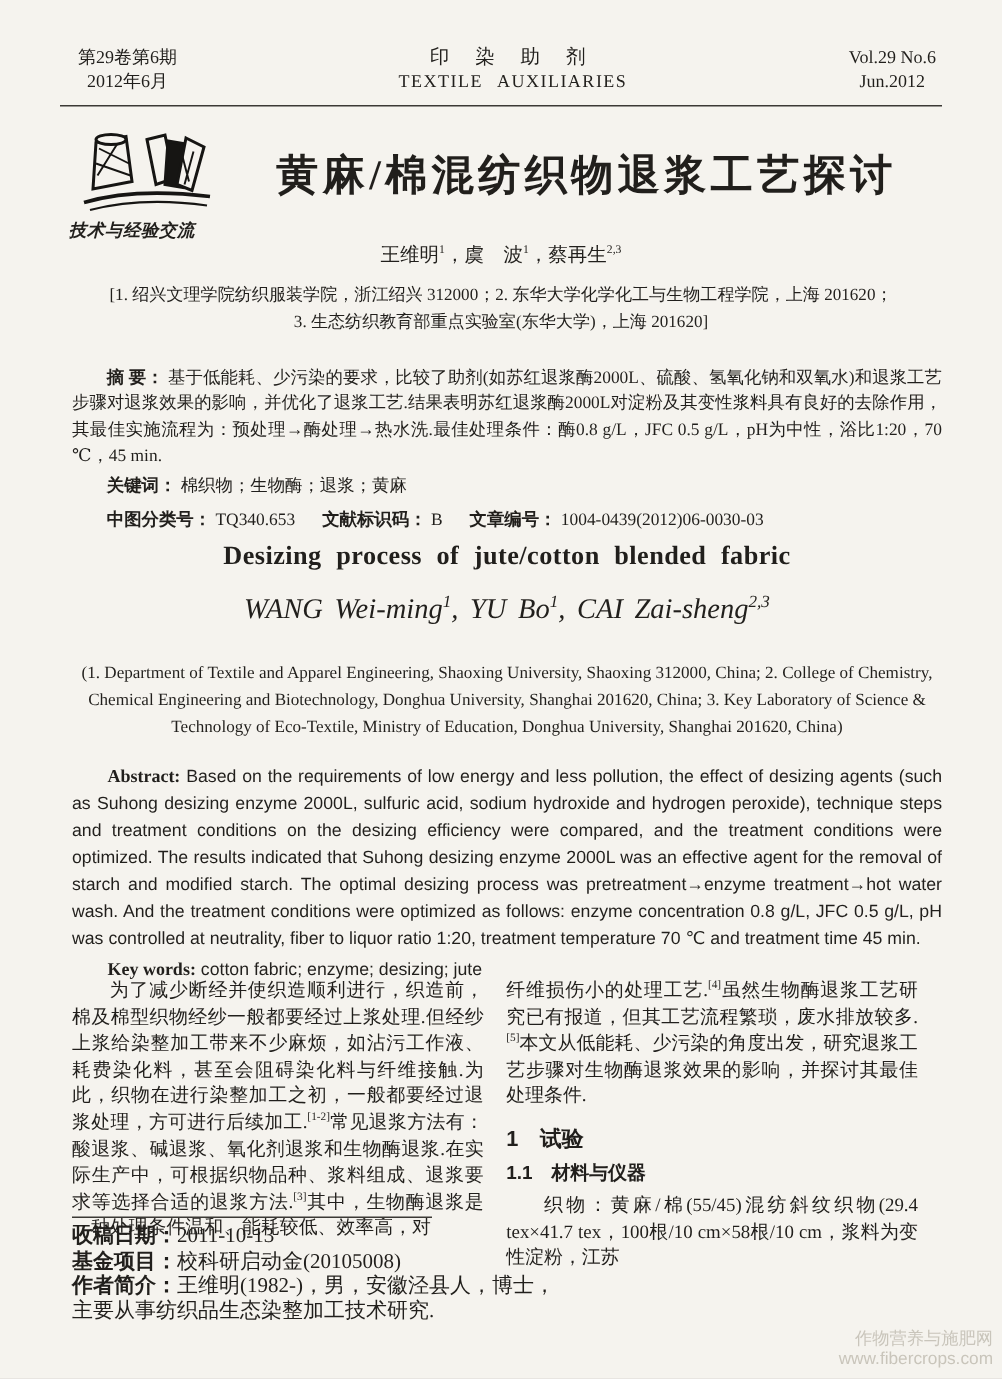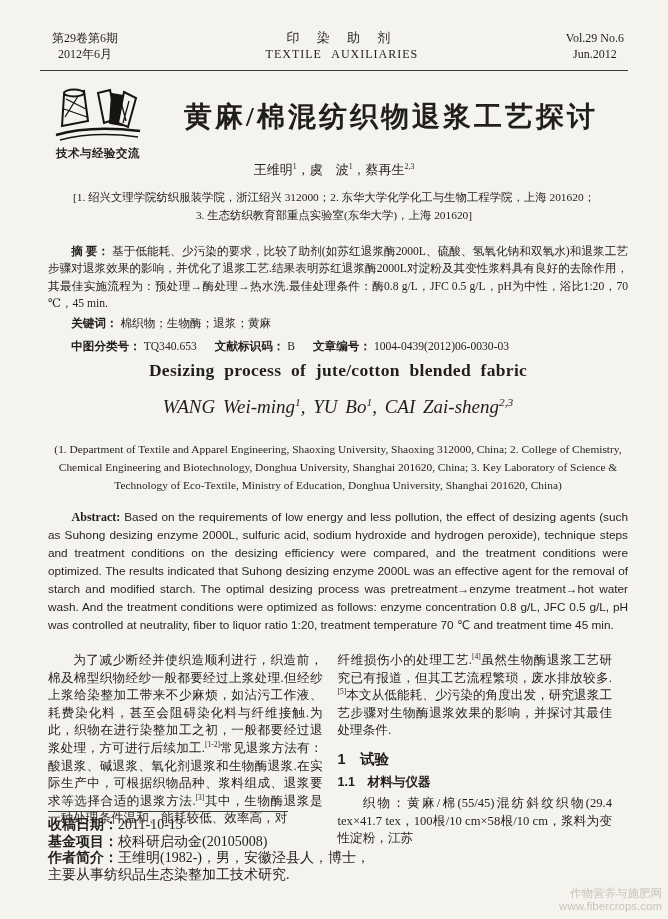--- a/index.html
+++ b/index.html
@@ -12,21 +12,21 @@
   b{font-weight:bold;}
 
   
   .jhdr{position:absolute;top:30px;left:52px;right:44px;display:flex;justify-content:space-between;font-size:12px;line-height:16px;}
   .jhdr .blk{text-align:center;}
   .jname-cn{letter-spacing:7px;font-size:13px;}
   .jname-en{letter-spacing:1px;word-spacing:6px;}
   .hrule{position:absolute;top:70px;left:40px;right:40px;border-top:1.6px solid #3b3935;}
 
   
-  .logo{position:absolute;top:86px;left:46px;width:104px;text-align:center;}
+  .logo{position:absolute;top:86px;left:46px;width:104px;text-align:left;font-style:italic;}
   .logo svg{display:block;margin:0 auto;}
   .logo-caption{font-weight:bold;font-size:11.5px;margin-top:2px;letter-spacing:.5px;font-family:"Liberation Sans","DejaVu Sans",sans-serif;}
 
   
   .title-cn{position:absolute;top:98px;left:156px;right:42px;margin:0;text-align:center;font-size:28px;font-weight:bold;letter-spacing:3px;}
   .authors-cn{position:absolute;top:161px;left:0;right:0;text-align:center;font-size:13px;}
   .affil-cn{position:absolute;top:189px;left:0;right:0;text-align:center;font-size:11.4px;line-height:17.5px;}
 
   
   .meta{position:absolute;top:243px;left:48px;right:40px;font-size:11.6px;line-height:17.3px;}
@@ -112,20 +112,21 @@
     <p class="kw-cn"><b>关键词：</b> <span>棉织物；生物酶；退浆；黄麻</span></p>
     <p class="clc"><b>中图分类号：</b> <span>TQ340.653</span><span class="gap"></span><b>文献标识码：</b> <span>B</span><span class="gap"></span><b>文章编号：</b> <span>1004-0439(2012)06-0030-03</span></p>
   </div>
 
   <div class="en-block">
     <h2 class="title-en">Desizing process of jute/cotton blended fabric</h2>
     <div class="authors-en"><span>WANG Wei-ming</span><sup>1</sup><span>,  YU Bo</span><sup>1</sup><span>,  CAI Zai-sheng</span><sup>2,3</sup></div>
     <div class="affil-en">(1. Department of Textile and Apparel Engineering, Shaoxing University, Shaoxing 312000, China; 2. College of Chemistry, Chemical Engineering and Biotechnology, Donghua University, Shanghai 201620, China; 3. Key Laboratory of Science &amp; Technology of Eco-Textile, Ministry of Education, Donghua University, Shanghai 201620, China)</div>
     <div class="abs-en">
       <p><b>Abstract:</b> <span>Based on the requirements of low energy and less pollution, the effect of desizing agents (such as Suhong desizing enzyme 2000L, sulfuric acid, sodium hydroxide and hydrogen peroxide), technique steps and treatment conditions on the desizing efficiency were compared, and the treatment conditions were optimized. The results indicated that Suhong desizing enzyme 2000L was an effective agent for the removal of starch and modified starch. The optimal desizing process was pretreatment→enzyme treatment→hot water wash. And the treatment conditions were optimized as follows: enzyme concentration 0.8 g/L, JFC 0.5 g/L, pH was controlled at neutrality, fiber to liquor ratio 1:20, treatment temperature 70 ℃ and treatment time 45 min.</span></p>
+      <p class="kw-en"><b>Key words:</b> <span>cotton fabric;  enzyme;  desizing;  jute</span></p>
     </div>
   </div>
 
   <div class="cols">
     <div class="col">
       <p class="body-p indent"><span>为了减少断经并使织造顺利进行，织造前，棉及棉型织物经纱一般都要经过上浆处理.但经纱上浆给染整加工带来不少麻烦，如沾污工作液、耗费染化料，甚至会阻碍染化料与纤维接触.为此，织物在进行染整加工之初，一般都要经过退浆处理，方可进行后续加工.</span><sup>[1-2]</sup><span>常见退浆方法有：酸退浆、碱退浆、氧化剂退浆和生物酶退浆.在实际生产中，可根据织物品种、浆料组成、退浆要求等选择合适的退浆方法.</span><sup>[3]</sup><span>其中，生物酶退浆是一种处理条件温和、能耗较低、效率高，对</span></p>
     </div>
     <div class="col">
       <p class="body-p"><span>纤维损伤小的处理工艺.</span><sup>[4]</sup><span>虽然生物酶退浆工艺研究已有报道，但其工艺流程繁琐，废水排放较多.</span><sup>[5]</sup><span>本文从低能耗、少污染的角度出发，研究退浆工艺步骤对生物酶退浆效果的影响，并探讨其最佳处理条件.</span></p>
       <h3 class="sec1">1　试验</h3>

